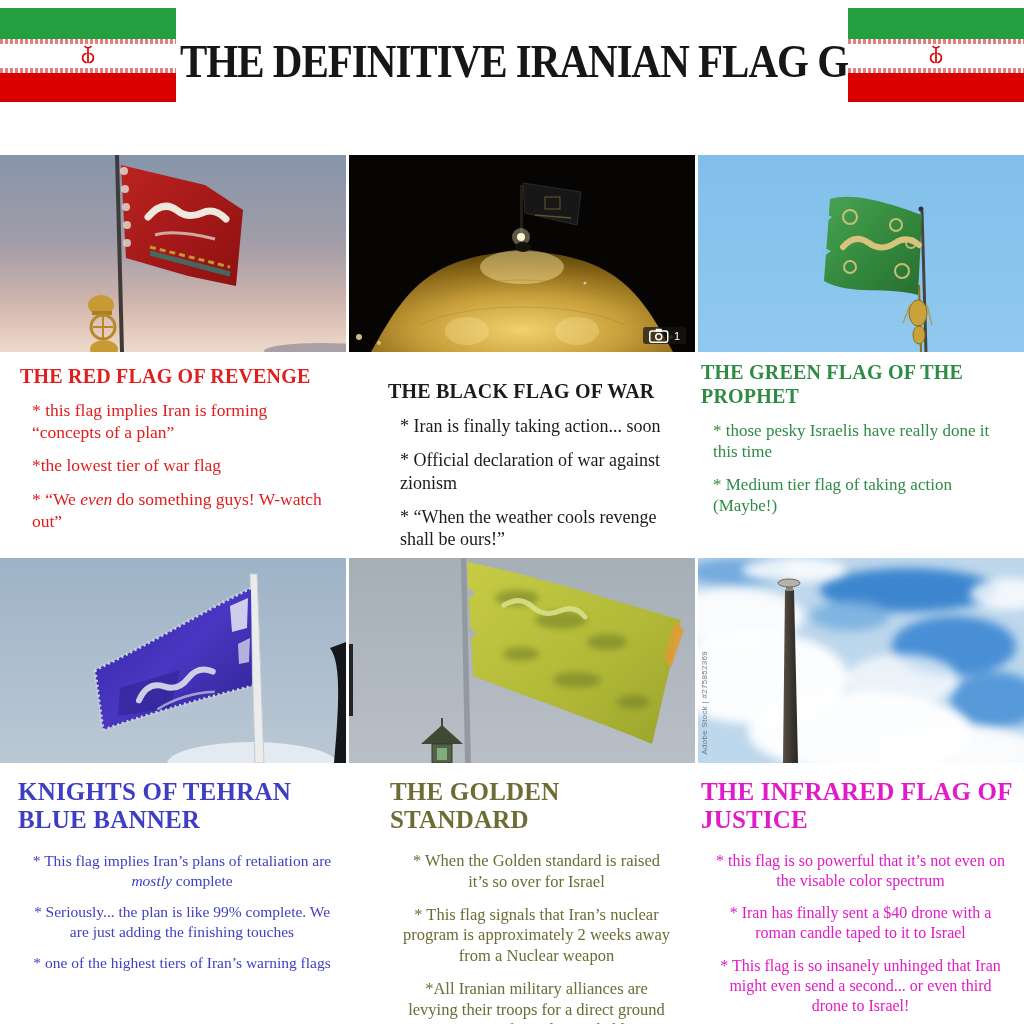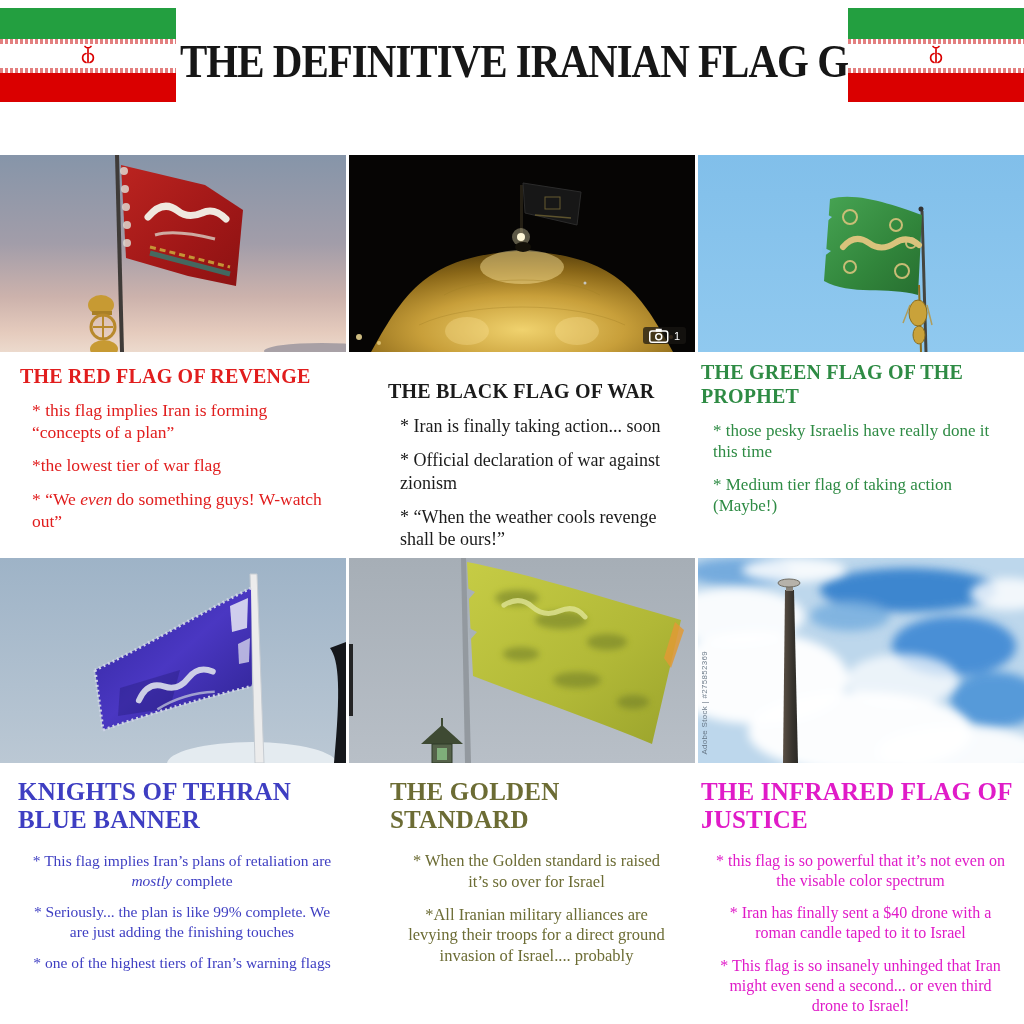--- a/index.html
+++ b/index.html
@@ -348,20 +348,21 @@
   <div class="text-row trow2">
     <div class="tcol tc1" style="color: rgb(62, 62, 194);">
       <p class="panel-title">KNIGHTS OF TEHRAN BLUE BANNER</p>
       <p class="bullet"><span>* This flag implies Iran’s plans of retaliation are </span><em>mostly</em><span> complete</span></p>
       <p class="bullet"><span>* Seriously... the plan is like 99% complete. We are just adding the finishing touches</span></p>
       <p class="bullet"><span>* one of the highest tiers of Iran’s warning flags</span></p>
     </div>
     <div class="tcol tc2" style="color: rgb(108, 108, 52);">
       <p class="panel-title">THE GOLDEN STANDARD</p>
       <p class="bullet"><span>* When the Golden standard is raised it’s so over for Israel</span></p>
+      <p class="bullet"><span>* This flag signals that Iran’s nuclear program is approximately 2 weeks away from a Nuclear weapon</span></p>
       <p class="bullet"><span>*All Iranian military alliances are levying their troops for a direct ground invasion of Israel.... probably</span></p>
     </div>
     <div class="tcol tc3" style="color: rgb(224, 27, 200);">
       <p class="panel-title">THE INFRARED FLAG OF JUSTICE</p>
       <p class="bullet"><span>* this flag is so powerful that it’s not even on the visable color spectrum</span></p>
       <p class="bullet"><span>* Iran has finally sent a $40 drone with a roman candle taped to it to Israel</span></p>
       <p class="bullet"><span>* This flag is so insanely unhinged that Iran might even send a second... or even third drone to Israel!</span></p>
     </div>
   </div>
 

